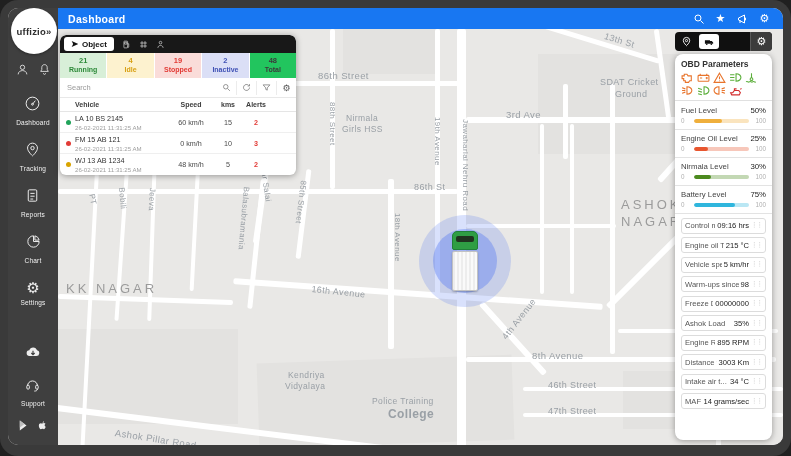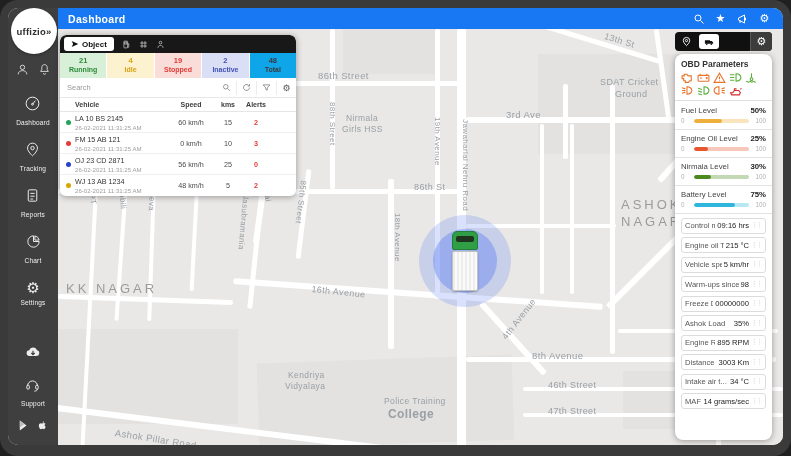--- a/index.html
+++ b/index.html
@@ -53,21 +53,21 @@
   .oh-ic{color:#fff;display:flex;align-items:center;cursor:pointer;}
   .oh-ic svg{width:9px;height:9px;stroke:#fff;fill:none;stroke-width:1.5;}
   .stats{display:flex;height:25px;}
   .stat{flex:1;display:flex;flex-direction:column;align-items:center;justify-content:center;font-weight:bold;line-height:1.15;cursor:pointer;border-right:1px solid #fff;}
   .stat .v{font-size:7.5px;}
   .stat .l{font-size:7px;}
   .s0{background:#d8efd8;color:#2d8a39;}
   .s1{background:#fdf2cf;color:#d8a013;}
   .s2{background:#fadcd9;color:#e23b36;}
   .s3{background:#dbdff6;color:#3f51b5;}
-  .s4{background:#0ea5e9;color:#3a3a3a;border-right:none;}
+  .s4{background:#22c55e;color:#3a3a3a;border-right:none;}
   .searchrow{display:flex;align-items:center;height:20px;border-bottom:1px solid #e8e8e8;}
   .searchrow input{flex:1;border:none;outline:none;font-size:7.5px;padding:0 0 0 7px;color:#444;background:transparent;font-family:"Liberation Sans",sans-serif;}
   .searchrow input::placeholder{color:#9a9a9a;}
   .sr-ic{width:20px;height:14px;display:flex;align-items:center;justify-content:center;border-left:1px solid #ececec;cursor:pointer;color:#555;font-size:9px;}
   .sr-ic:first-of-type{border-left:none;}
   .sr-ic svg{width:9px;height:9px;stroke:#555;fill:none;stroke-width:1.6;}
   .thead{display:flex;align-items:center;height:14px;font-size:7px;font-weight:bold;color:#3c3c3c;border-bottom:1px solid #e5e5e5;}
   .c-veh{width:109px;padding-left:15px;display:flex;align-items:center;}
   .c-speed{width:44px;text-align:center;}
   .c-kms{width:30px;text-align:center;}
@@ -88,21 +88,21 @@
   .tg-spacer{flex:1;}
   .tg-gear{background:#3c3c3c;border-left:1px solid #5a5a5a;color:#fff;font-size:11px;}
   .obd-panel{position:absolute;right:11px;top:46px;width:97px;bottom:5px;background:#fff;border-radius:8px;box-shadow:0 1px 6px rgba(0,0,0,.35);z-index:10;padding:5px 6px;overflow:hidden;}
   .obd-title{font-size:8.5px;font-weight:bold;color:#333;margin-bottom:3px;}
   .wi-row{display:flex;gap:3px;margin-bottom:2px;}
   .wi{width:13px;height:11px;display:flex;align-items:center;justify-content:center;}
   .wi svg{width:13px;height:11px;}
   .obd-sep{height:1px;background:#e0e0e0;margin:4px -6px;}
   .gauge{padding:1px 0 2px 0;}
   .g-top{display:flex;justify-content:space-between;align-items:center;font-size:7.8px;color:#444;}
-  .g-top .g-val{color:#222;font-weight:bold;}
+  .g-top .g-val{color:#222;font-weight:normal;}
   .g-track{display:flex;align-items:center;margin-top:2px;}
   .g-minmax{font-size:6.3px;color:#b0b0b0;width:10px;}
   .g-minmax.mx{width:14px;text-align:right;}
   .g-bar{flex:1;height:4px;border-radius:2px;margin:0 3px;position:relative;overflow:hidden;}
   .g-fill{position:absolute;left:0;top:0;bottom:0;border-radius:2px;}
   .g-sep{height:1px;background:#e3e3e3;margin:3px -6px 3px -6px;}
   .prow{display:flex;align-items:center;border:1px solid #dcdcdc;border-radius:3px;margin:3.5px 0;padding:2.5px 3px;font-size:7.6px;cursor:pointer;background:#fff;}
   .p-label{flex:1;color:#555;white-space:nowrap;overflow:hidden;}
   .p-val{color:#222;white-space:nowrap;margin-left:2px;}
   .p-drag{color:#c3c3c3;font-size:6.5px;letter-spacing:-1px;margin-left:2px;line-height:1;}
@@ -176,21 +176,21 @@
           <div class="mlabel area" style="left: 563px; top: 168px; font-size: 13px;">ASHOK</div>
           <div class="mlabel area" style="left: 563px; top: 185px; font-size: 13px;">NAGAR</div>
           <div class="mlabel area" style="left: 8px; top: 252px; font-size: 13px;">KK NAGAR</div>
           <div class="mlabel" style="left: 254px; top: 255px; font-size: 9px; transform: rotate(6deg); transform-origin: 0px 0px;">16th Avenue</div>
           <div class="mlabel" style="left: 442px; top: 306px; font-size: 9px; transform: rotate(-52deg); transform-origin: 0px 0px;">4th Avenue</div>
           <div class="mlabel" style="left: 474px; top: 321px; font-size: 9.5px;">8th Avenue</div>
           <div class="mlabel" style="left: 490px; top: 351px; font-size: 9px;">46th Street</div>
           <div class="mlabel" style="left: 490px; top: 377px; font-size: 9px;">47th Street</div>
           <div class="mlabel" style="left: 230px; top: 341px; font-size: 8.5px;">Kendriya</div>
           <div class="mlabel" style="left: 227px; top: 352px; font-size: 8.5px;">Vidyalaya</div>
-          <div class="mlabel" style="left: 314px; top: 367px; font-size: 8.5px; margin-left: 12px;">Police Training</div>
+          <div class="mlabel" style="left: 314px; top: 367px; font-size: 8.5px;">Police Training</div>
           <div class="mlabel" style="left: 330px; top: 378px; font-size: 12px; font-weight: bold;">College</div>
           <div class="mlabel" style="left: 58px; top: 398px; font-size: 9.5px; transform: rotate(9deg); transform-origin: 0px 0px;">Ashok Pillar Road</div>
         </div>
 
       <div class="marker">
         <div class="halo"></div>
         <div class="ring"></div>
         <div class="truck">
           <div class="cab"></div>
           <div class="box"></div>
@@ -386,32 +386,20 @@
             <span class="c-veh">
               <span class="dot" style="background:#e23b36"></span>
               <span>
                 <div class="vname">FM 15 AB 121</div>
                 <div class="vtime">26-02-2021 11:31:25 AM</div>
               </span>
             </span>
             <span class="c-speed">0 km/h</span>
             <span class="c-kms">10</span>
             <span class="c-alerts red">3</span>
-          </div>
-          <div class="trow">
-            <span class="c-veh">
-              <span class="dot" style="background:#2742c9"></span>
-              <span>
-                <div class="vname">OJ 23 CD 2871</div>
-                <div class="vtime">26-02-2021 11:31:25 AM</div>
-              </span>
-            </span>
-            <span class="c-speed">56 km/h</span>
-            <span class="c-kms">25</span>
-            <span class="c-alerts red">0</span>
           </div>
           <div class="trow">
             <span class="c-veh">
               <span class="dot" style="background:#d9a400"></span>
               <span>
                 <div class="vname">WJ 13 AB 1234</div>
                 <div class="vtime">26-02-2021 11:31:25 AM</div>
               </span>
             </span>
             <span class="c-speed">48 km/h</span>

